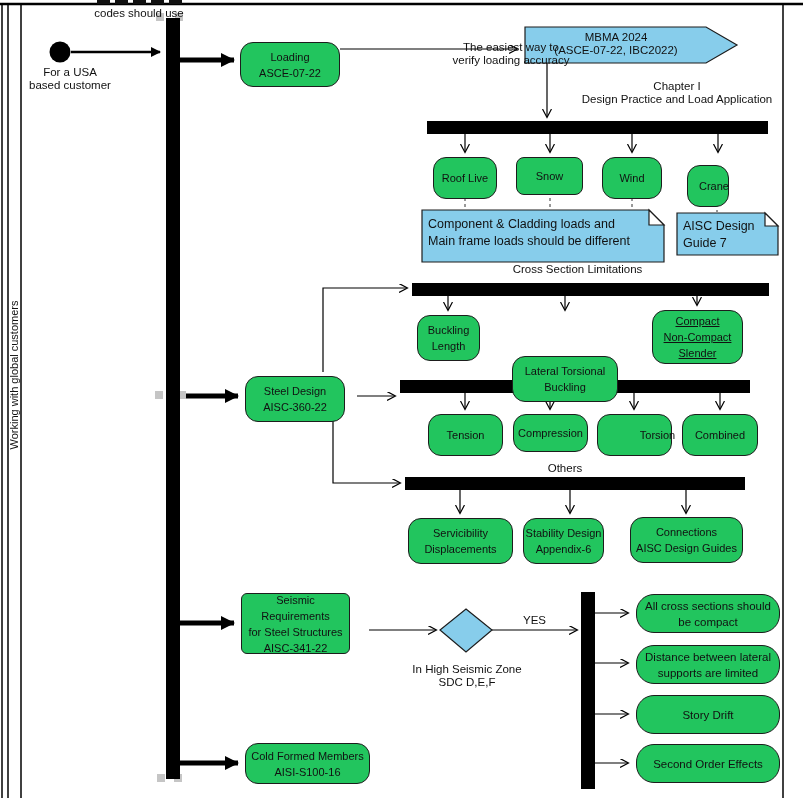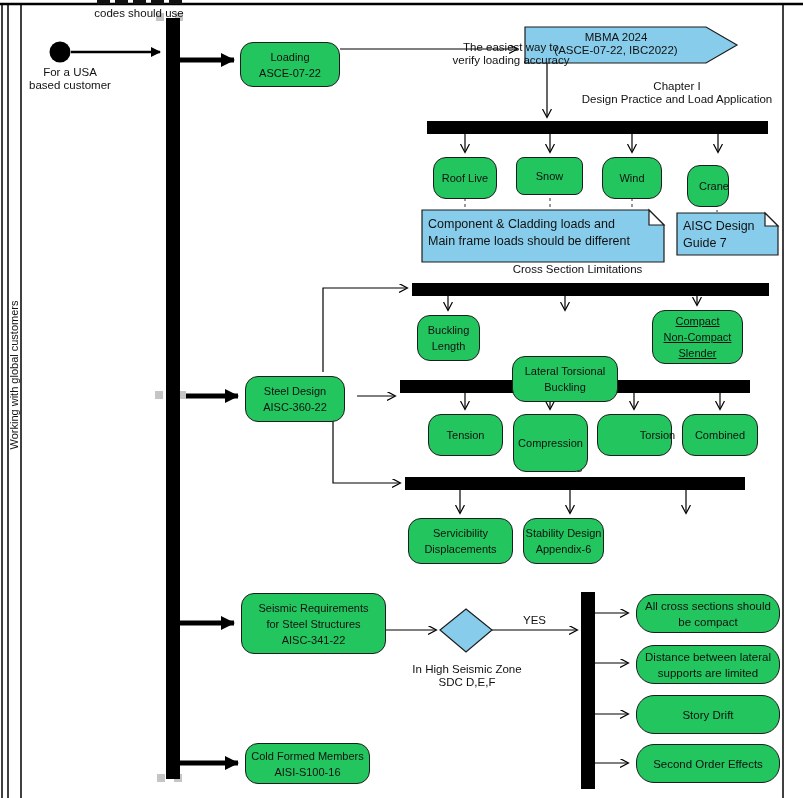--- a/index.html
+++ b/index.html
@@ -139,48 +139,50 @@
 
   <div class="note-text" style="left:428px;top:216px;width:232px;">Component &amp; Cladding loads and
 Main frame loads should be different</div>
   <div class="note-text" style="left:683px;top:218px;width:92px;">AISC Design
 Guide 7</div>
 
   <div class="node" style="left:240px;top:42px;width:100px;height:45px;">Loading
 ASCE-07-22</div>
   <div class="node" style="left:245px;top:376px;width:100px;height:46px;">Steel Design
 AISC-360-22</div>
-  <div class="node" style="left:241px;top:593px;width:145px;height:61px;">Seismic Requirements
+  <div class="node" style="left:241px;top:593px;width:109px;height:61px;border-radius:6px;">Seismic Requirements
 for Steel Structures
 AISC-341-22</div>
   <div class="node" style="left:245px;top:743px;width:125px;height:41px;">Cold Formed Members
 AISI-S100-16</div>
 
   <div class="node" style="left:433px;top:157px;width:64px;height:42px;">Roof Live</div>
   <div class="node" style="left:516px;top:157px;width:67px;height:38px;border-radius:8px;">Snow</div>
   <div class="node" style="left:602px;top:157px;width:60px;height:42px;">Wind</div>
   <div class="node" style="left:687px;top:165px;width:42px;height:42px;padding-left:12px;">Crane</div>
 
   <div class="node" style="left:417px;top:315px;width:63px;height:46px;">Buckling
 Length</div>
   <div class="node" style="left:512px;top:315px;width:106px;height:46px;margin-top:41px;">Lateral Torsional
 Buckling</div>
   <div class="node" style="left:652px;top:310px;width:91px;height:54px;text-decoration:underline;">Compact
 Non-Compact
 Slender</div>
 
   <div class="node" style="left:428px;top:414px;width:75px;height:42px;">Tension</div>
-  <div class="node" style="left:513px;top:414px;width:75px;height:58px;">Compression</div>
+  <div class="node" style="left:513px;top:414px;width:75px;height:38px;">Compression</div>
   <div class="node" style="left:597px;top:414px;width:75px;height:42px;padding-left:46px;">Torsion</div>
   <div class="node" style="left:682px;top:414px;width:76px;height:42px;">Combined</div>
 
   <div class="node" style="left:408px;top:518px;width:105px;height:46px;">Servicibility
 Displacements</div>
   <div class="node" style="left:523px;top:518px;width:81px;height:46px;">Stability Design
 Appendix-6</div>
+  <div class="node" style="left:630px;top:517px;width:113px;height:46px;">Connections
+AISC Design Guides</div>
 
   <div class="node rnode" style="left:636px;top:594px;width:144px;height:39px;">All cross sections should
 be compact</div>
   <div class="node rnode" style="left:636px;top:645px;width:144px;height:39px;">Distance between lateral
 supports are limited</div>
   <div class="node rnode" style="left:636px;top:695px;width:144px;height:39px;">Story Drift</div>
   <div class="node rnode" style="left:636px;top:744px;width:144px;height:39px;">Second Order Effects</div>
 
 </div>
 

